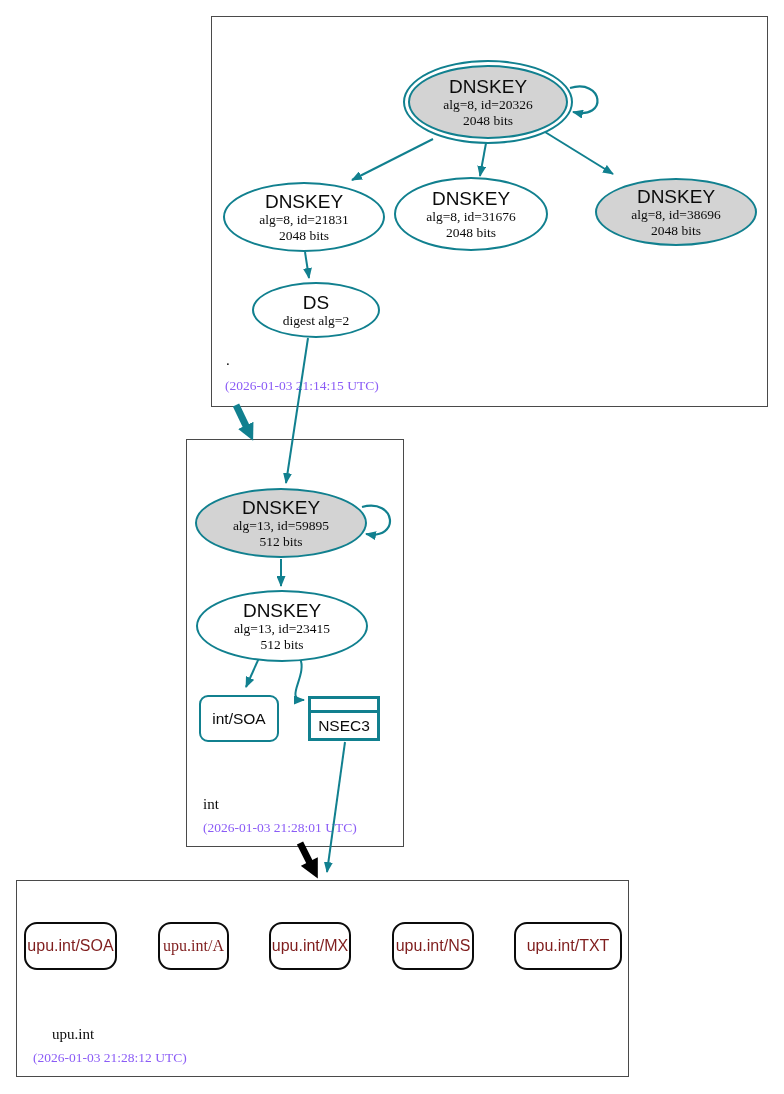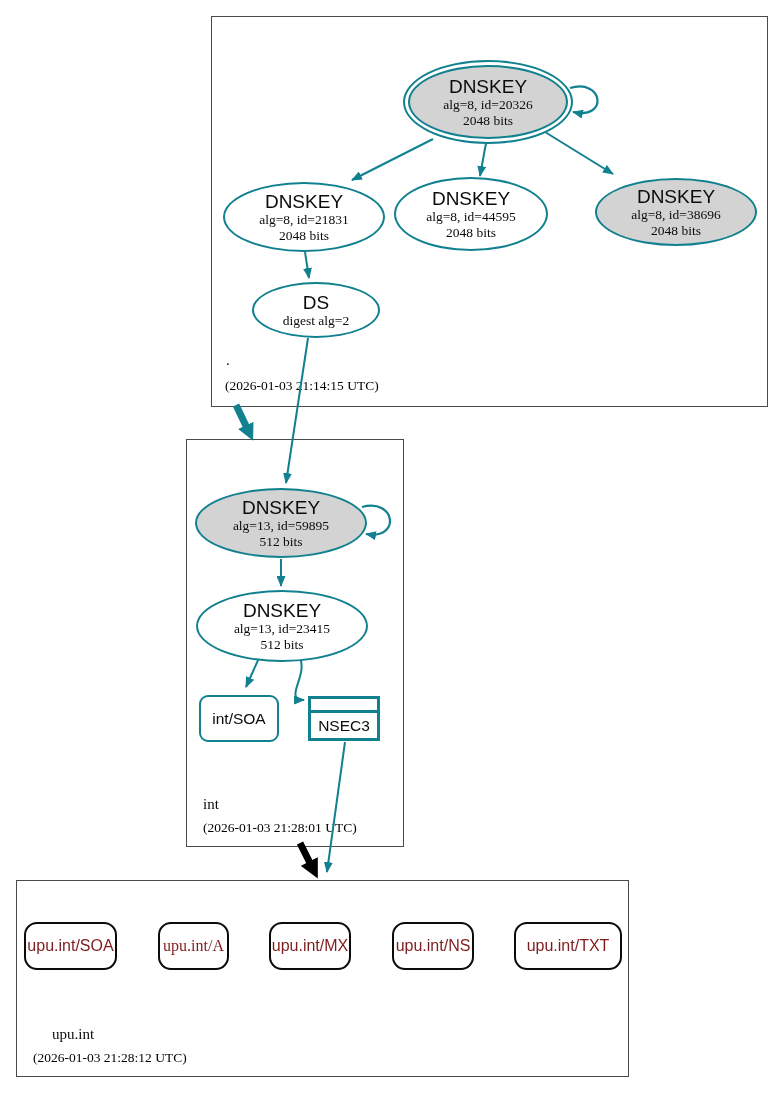--- a/index.html
+++ b/index.html
@@ -62,21 +62,21 @@
     background:#fff;flex:1;
     display:flex;align-items:center;justify-content:center;
     font-size:15.5px;color:#0b0b0b;
   }
   .zlabel{
     position:absolute;z-index:1;
     font-family:"Liberation Serif",serif;font-size:15px;color:#0b0b0b;
   }
   .ztime{
     position:absolute;z-index:1;
-    font-family:"Liberation Serif",serif;font-size:13.5px;color:#000000;
+    font-family:"Liberation Serif",serif;font-size:13.5px;color:#8b5cf6;
     white-space:nowrap;
   }
 </style>
 </head>
 <body>
 
 <div class="canvas">
 
   <div class="zonebox" style="left:211px;top:16px;width:557px;height:391px;"></div>
   <div class="zonebox" style="left:186px;top:439px;width:218px;height:408px;"></div>
@@ -133,21 +133,21 @@
   </div>
 
   <div class="node ellipse" style="left:223px;top:182px;width:162px;height:70px;">
     <div class="ntitle">DNSKEY</div>
     <div class="ndetail">alg=8, id=21831</div>
     <div class="ndetail">2048 bits</div>
   </div>
 
   <div class="node ellipse" style="left:394px;top:177px;width:154px;height:74px;">
     <div class="ntitle">DNSKEY</div>
-    <div class="ndetail">alg=8, id=44595</div>
+    <div class="ndetail">alg=8, id=31676</div>
     <div class="ndetail">2048 bits</div>
   </div>
 
   <div class="node ellipse gray" style="left:595px;top:178px;width:162px;height:68px;">
     <div class="ntitle">DNSKEY</div>
     <div class="ndetail">alg=8, id=38696</div>
     <div class="ndetail">2048 bits</div>
   </div>
 
   <div class="node ellipse" style="left:252px;top:282px;width:128px;height:56px;">

